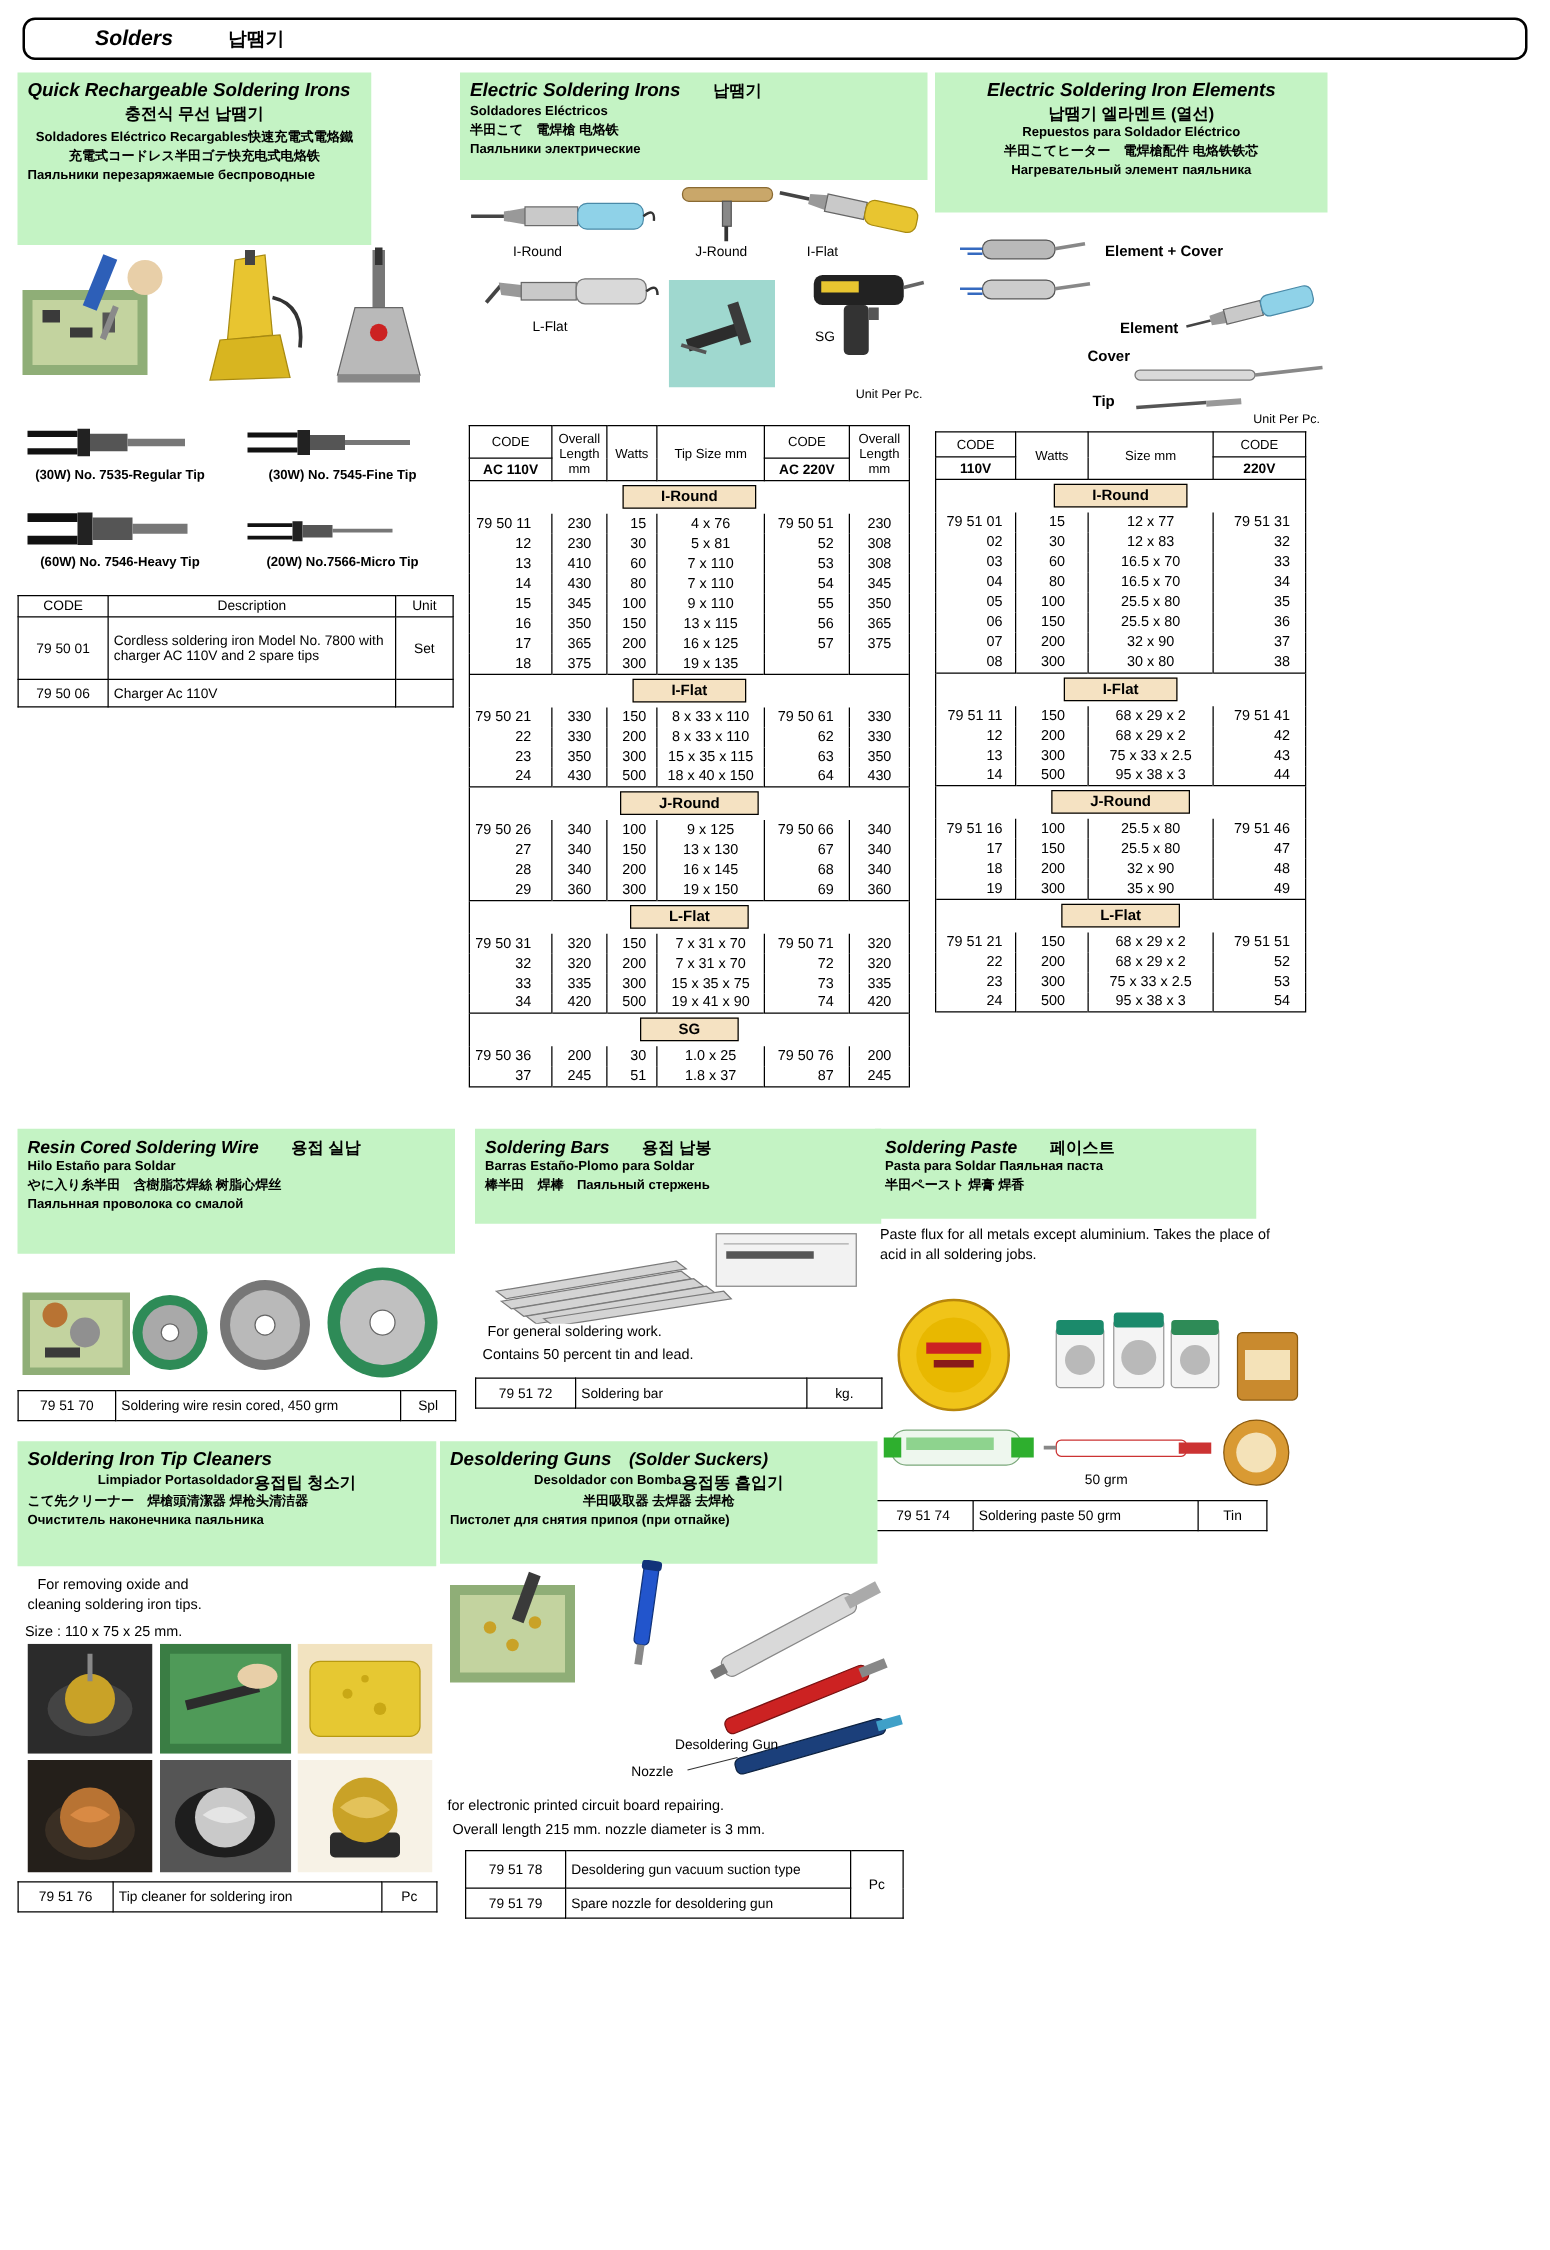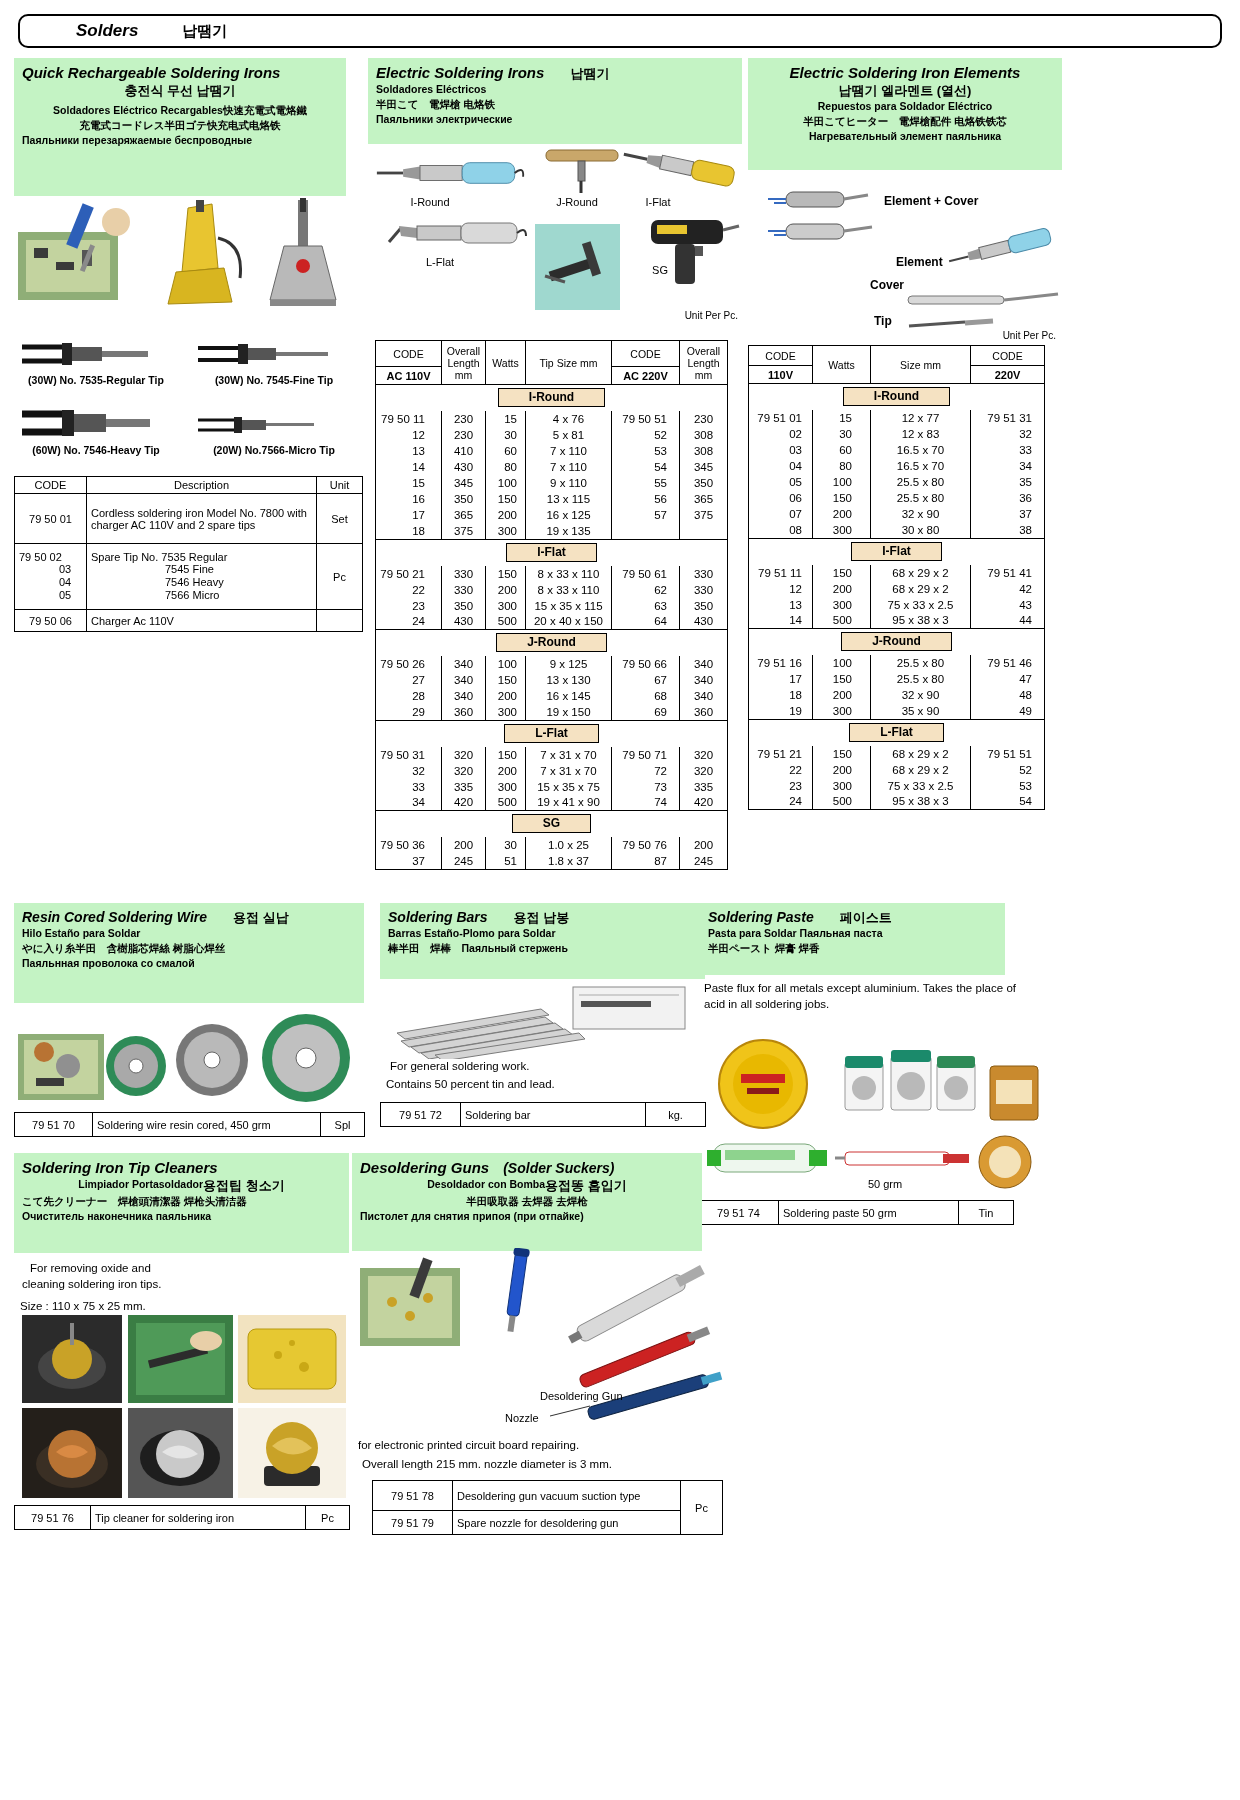--- a/index.html
+++ b/index.html
@@ -61,21 +61,21 @@
 </head>
 <body>
 
 <div class="page">
 
   <div class="abs titlebar" style="left:18px; top:14px; width:1204px; height:34px;">
     <span class="t-en">Solders</span>
     <span class="t-kr">납땜기</span>
   </div>
 
-  <div class="abs greenbox" style="left:14px; top:58px; width:332px; height:138px;">
+  <div class="abs greenbox" style="left:14px; top:58px; width:283px; height:138px;">
     <div class="gb-title">Quick Rechargeable Soldering Irons</div>
     <div class="gb-kr">충전식 무선 납땜기</div>
     <div class="gb-row" style="margin-top:4px;">
       <span>Soldadores Eléctrico Recargables</span>
       <span>快速充電式電烙鐵</span>
     </div>
     <div class="gb-row">
       <span>充電式コードレス半田ゴテ</span>
       <span>快充电式电烙铁</span>
     </div>
@@ -144,35 +144,20 @@
     <tbody>
         <tr>
       <th>CODE</th>
       <th>Description</th>
       <th>Unit</th>
     </tr>
     <tr style="height:50px;">
       <td class="unitcell">79 50 01</td>
       <td>Cordless soldering iron Model No. 7800 with charger AC 110V and 2 spare tips</td>
       <td class="unitcell">Set</td>
-    </tr>
-    <tr style="height:66px;">
-      <td class="codecell">
-        <div>79 50 02</div>
-        <div class="subcode">03</div>
-        <div class="subcode">04</div>
-        <div class="subcode">05</div>
-      </td>
-      <td>
-        <div>Spare Tip No. 7535 Regular</div>
-        <div class="subdesc">7545 Fine</div>
-        <div class="subdesc">7546 Heavy</div>
-        <div class="subdesc">7566 Micro</div>
-      </td>
-      <td class="unitcell">Pc</td>
     </tr>
     <tr style="height:22px;">
       <td class="unitcell">79 50 06</td>
       <td>Charger Ac 110V</td>
       <td class="unitcell"></td>
     </tr>
   </tbody>
     </table>
 
   <div class="abs greenbox" style="left:368px; top:58px; width:374px; height:86px;">
@@ -350,21 +335,21 @@
           <td>350</td>
           <td>300</td>
           <td>15 x 35 x 115</td>
           <td>63</td>
           <td>350</td>
         </tr>
         <tr>
           <td>24</td>
           <td>430</td>
           <td>500</td>
-          <td>20 x 40 x 150</td>
+          <td>18 x 40 x 150</td>
           <td>64</td>
           <td>430</td>
         </tr>
         <tr class="band-row">
           <td colspan="6"><span class="band">J-Round</span></td>
         </tr>
         <tr>
           <td>79 50 26</td>
           <td>340</td>
           <td>100</td>

